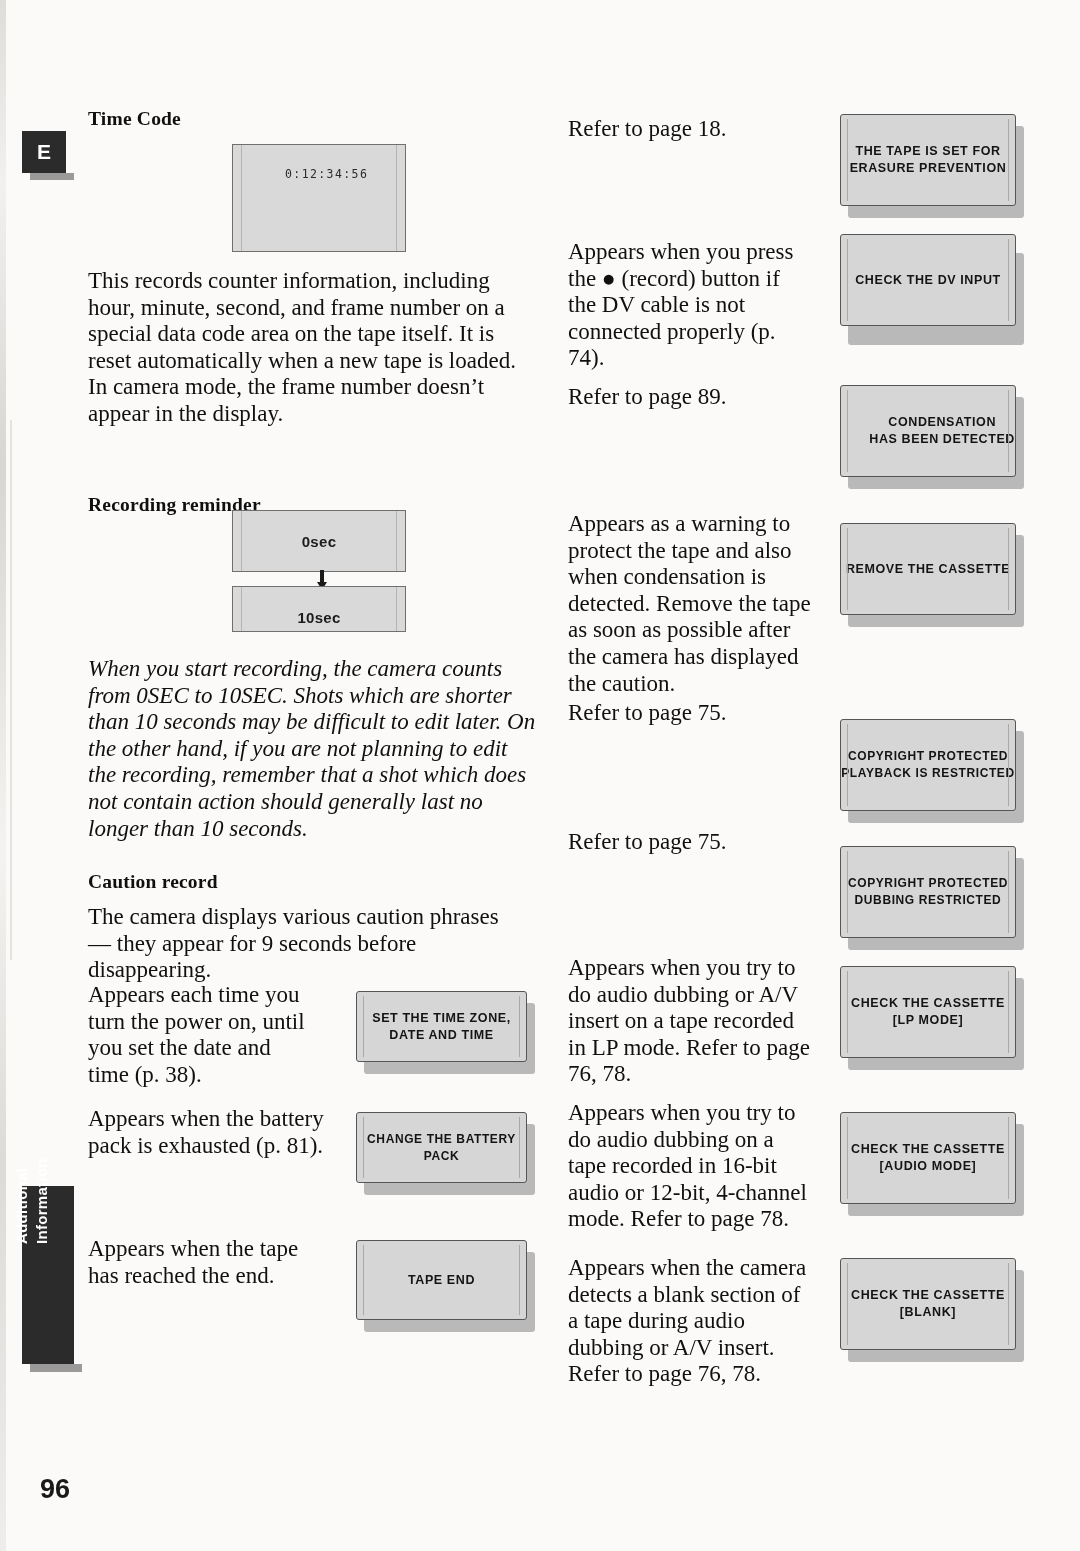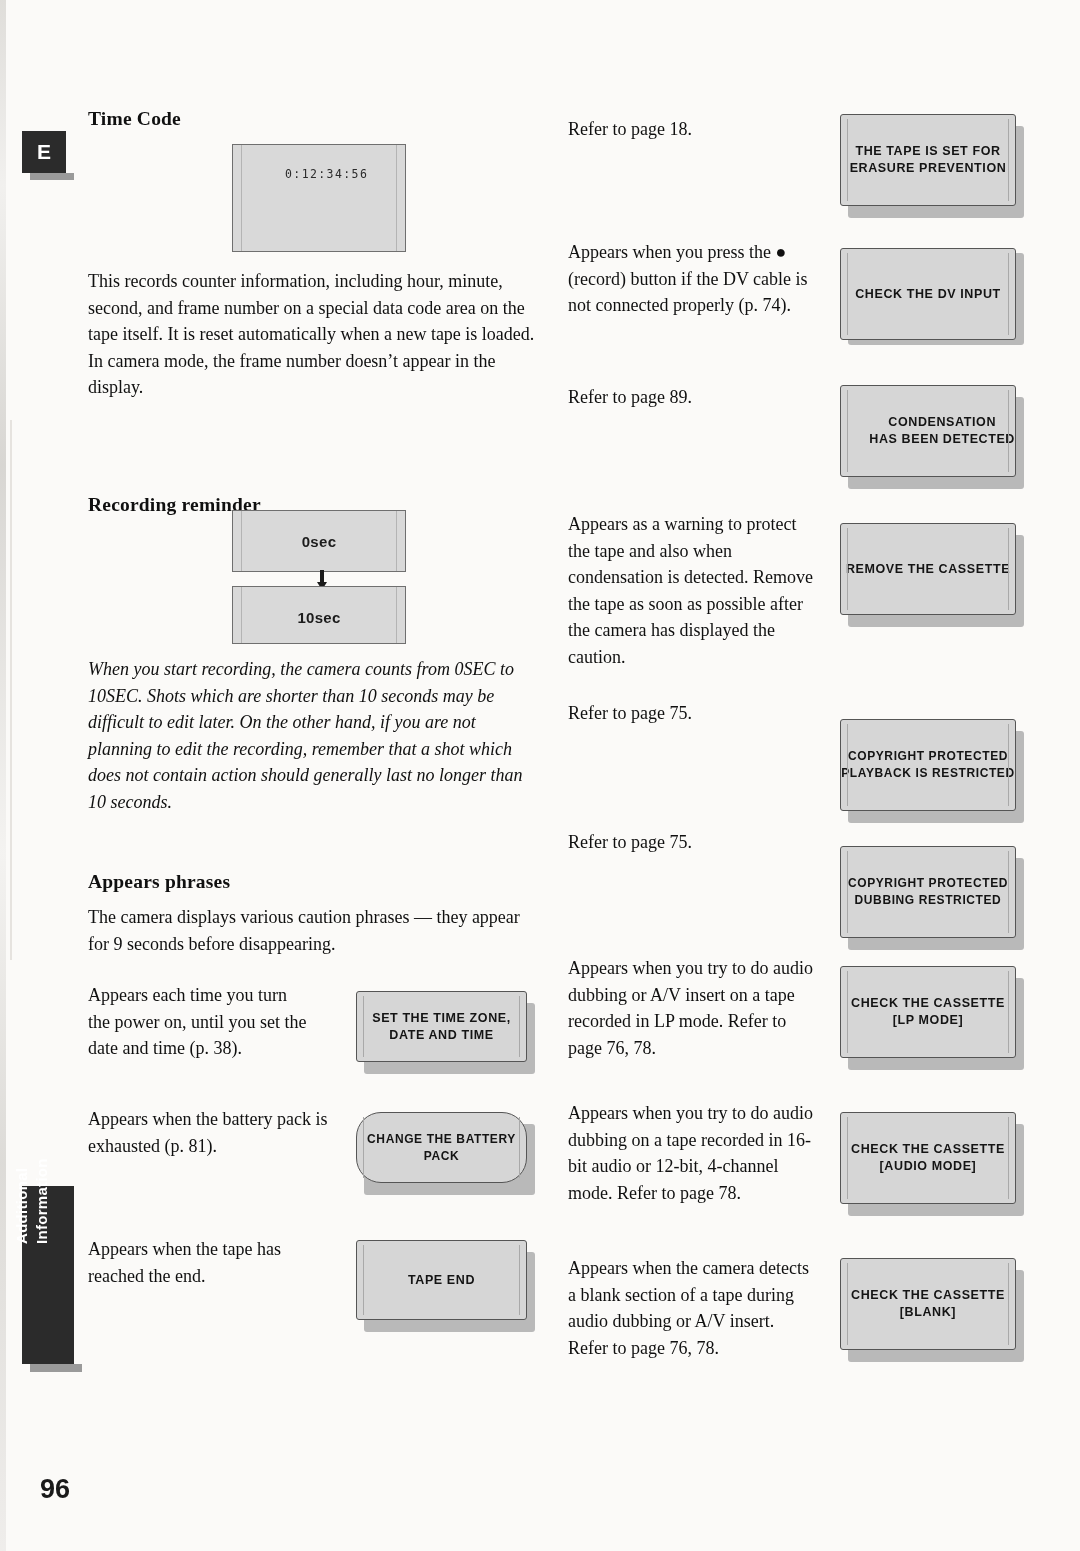--- a/index.html
+++ b/index.html
@@ -132,21 +132,21 @@
   h2.sec {
     font-family: "Liberation Serif", serif;
     font-weight: bold;
     font-size: 19.5px;
     margin: 0;
     padding: 0;
     letter-spacing: .2px;
   }
 
   p.body {
-    font-size: 18px;
+    font-size: 23px;
     line-height: 26.6px;
     margin: 0;
     text-align: left;
   }
 
   
   .lcd {
     background: #d9d9d9;
     border: 1px solid #6f6f6f;
     position: relative;
@@ -204,21 +204,21 @@
     left: 144px;
     top: 402px;
     width: 174px;
     height: 62px;
   }
   .rr-box2 {
     position: absolute;
     left: 144px;
     top: 478px;
     width: 174px;
-    height: 58px;
+    height: 46px;
   }
   .rr-text {
     top: 22px;
     font-size: 15px;
     letter-spacing: .3px;
   }
   .rr-arrow {
     position: absolute;
     left: 228px;
     top: 462px;
@@ -311,37 +311,37 @@
     <path d="M4 0 h4 v12 h3 L6 20 L1 12 h3 z" fill="#1a1a1a"></path>
   </svg>
 
   <div class="lcd rr-box2">
     <div class="lcd-inner-line"></div>
     <div class="lcd-text rr-text">10sec</div>
   </div>
 
   <p class="body" style="position:absolute; left:0; top:548px; width:450px;font-style:italic;">When you start recording, the camera counts from 0SEC to 10SEC. Shots which are shorter than 10 seconds may be difficult to edit later. On the other hand, if you are not planning to edit the recording, remember that a shot which does not contain action should generally last no longer than 10 seconds.</p>
 
-  <h2 class="sec" style="position:absolute; left:0; top:763px;">Appears phrases</h2>
+  <h2 class="sec" style="position:absolute; left:0; top:763px;">Caution record</h2>
 
   <p class="body" style="position:absolute; left:0; top:796px; width:432px;">The camera displays various caution phrases — they appear for 9 seconds before disappearing.</p>
 
   <p class="body" style="position:absolute; left:0; top:874px; width:225px;">Appears each time you turn the power on, until you set the date and time (p. 38).</p>
   <p class="body" style="position:absolute; left:0; top:998px; width:240px;">Appears when the battery pack is exhausted (p. 81).</p>
   <p class="body" style="position:absolute; left:0; top:1128px; width:240px;">Appears when the tape has reached the end.</p>
 </div>
 
 <div class="msg-shadow" style="left:364px; top:1003px; width:171px; height:71px;"></div>
 <div class="msg" style="left:356px; top:991px; width:171px; height:71px;">
   <div class="msg-txt" style="white-space:pre-line;">SET THE TIME ZONE,
 DATE AND TIME</div>
 </div>
 
 <div class="msg-shadow" style="left:364px; top:1124px; width:171px; height:71px;"></div>
-<div class="msg" style="left:356px; top:1112px; width:171px; height:71px;border-radius:25px;">
+<div class="msg" style="left:356px; top:1112px; width:171px; height:71px;">
   <div class="msg-txt" style="white-space:pre-line; font-size:12px;">CHANGE THE BATTERY PACK</div>
 </div>
 
 <div class="msg-shadow" style="left:364px; top:1252px; width:171px; height:80px;"></div>
 <div class="msg" style="left:356px; top:1240px; width:171px; height:80px;">
   <div class="msg-txt" style="white-space:pre-line;text-align:right;">TAPE END</div>
 </div>
 
 <div class="col-right">
   <p class="body" style="position:absolute; left:0; top:8px; width:240px;">Refer to page 18.</p>
@@ -355,21 +355,21 @@
   <p class="body" style="position:absolute; left:0; top:1147px; width:245px;">Appears when the camera detects a blank section of a tape during audio dubbing or A/V insert. Refer to page 76, 78.</p>
 </div>
 
 <div class="msg-shadow" style="left:848px; top:126px; width:176px; height:92px;"></div>
 <div class="msg" style="left:840px; top:114px; width:176px; height:92px;">
   <div class="msg-txt" style="white-space:pre-line;">THE TAPE IS SET FOR
 ERASURE PREVENTION</div>
 </div>
 
 <div class="msg-shadow" style="left:848px; top:253px; width:176px; height:92px;"></div>
-<div class="msg" style="left:840px; top:248px; width:176px; height:92px;">
+<div class="msg" style="left:840px; top:234px; width:176px; height:92px;">
   <div class="msg-txt" style="white-space:pre-line;">CHECK THE DV INPUT</div>
 </div>
 
 <div class="msg-shadow" style="left:848px; top:397px; width:176px; height:92px;"></div>
 <div class="msg" style="left:840px; top:385px; width:176px; height:92px;justify-content:flex-end;">
   <div class="msg-txt" style="white-space:pre-line;">CONDENSATION
 HAS BEEN DETECTED</div>
 </div>
 
 <div class="msg-shadow" style="left:848px; top:535px; width:176px; height:92px;"></div>

